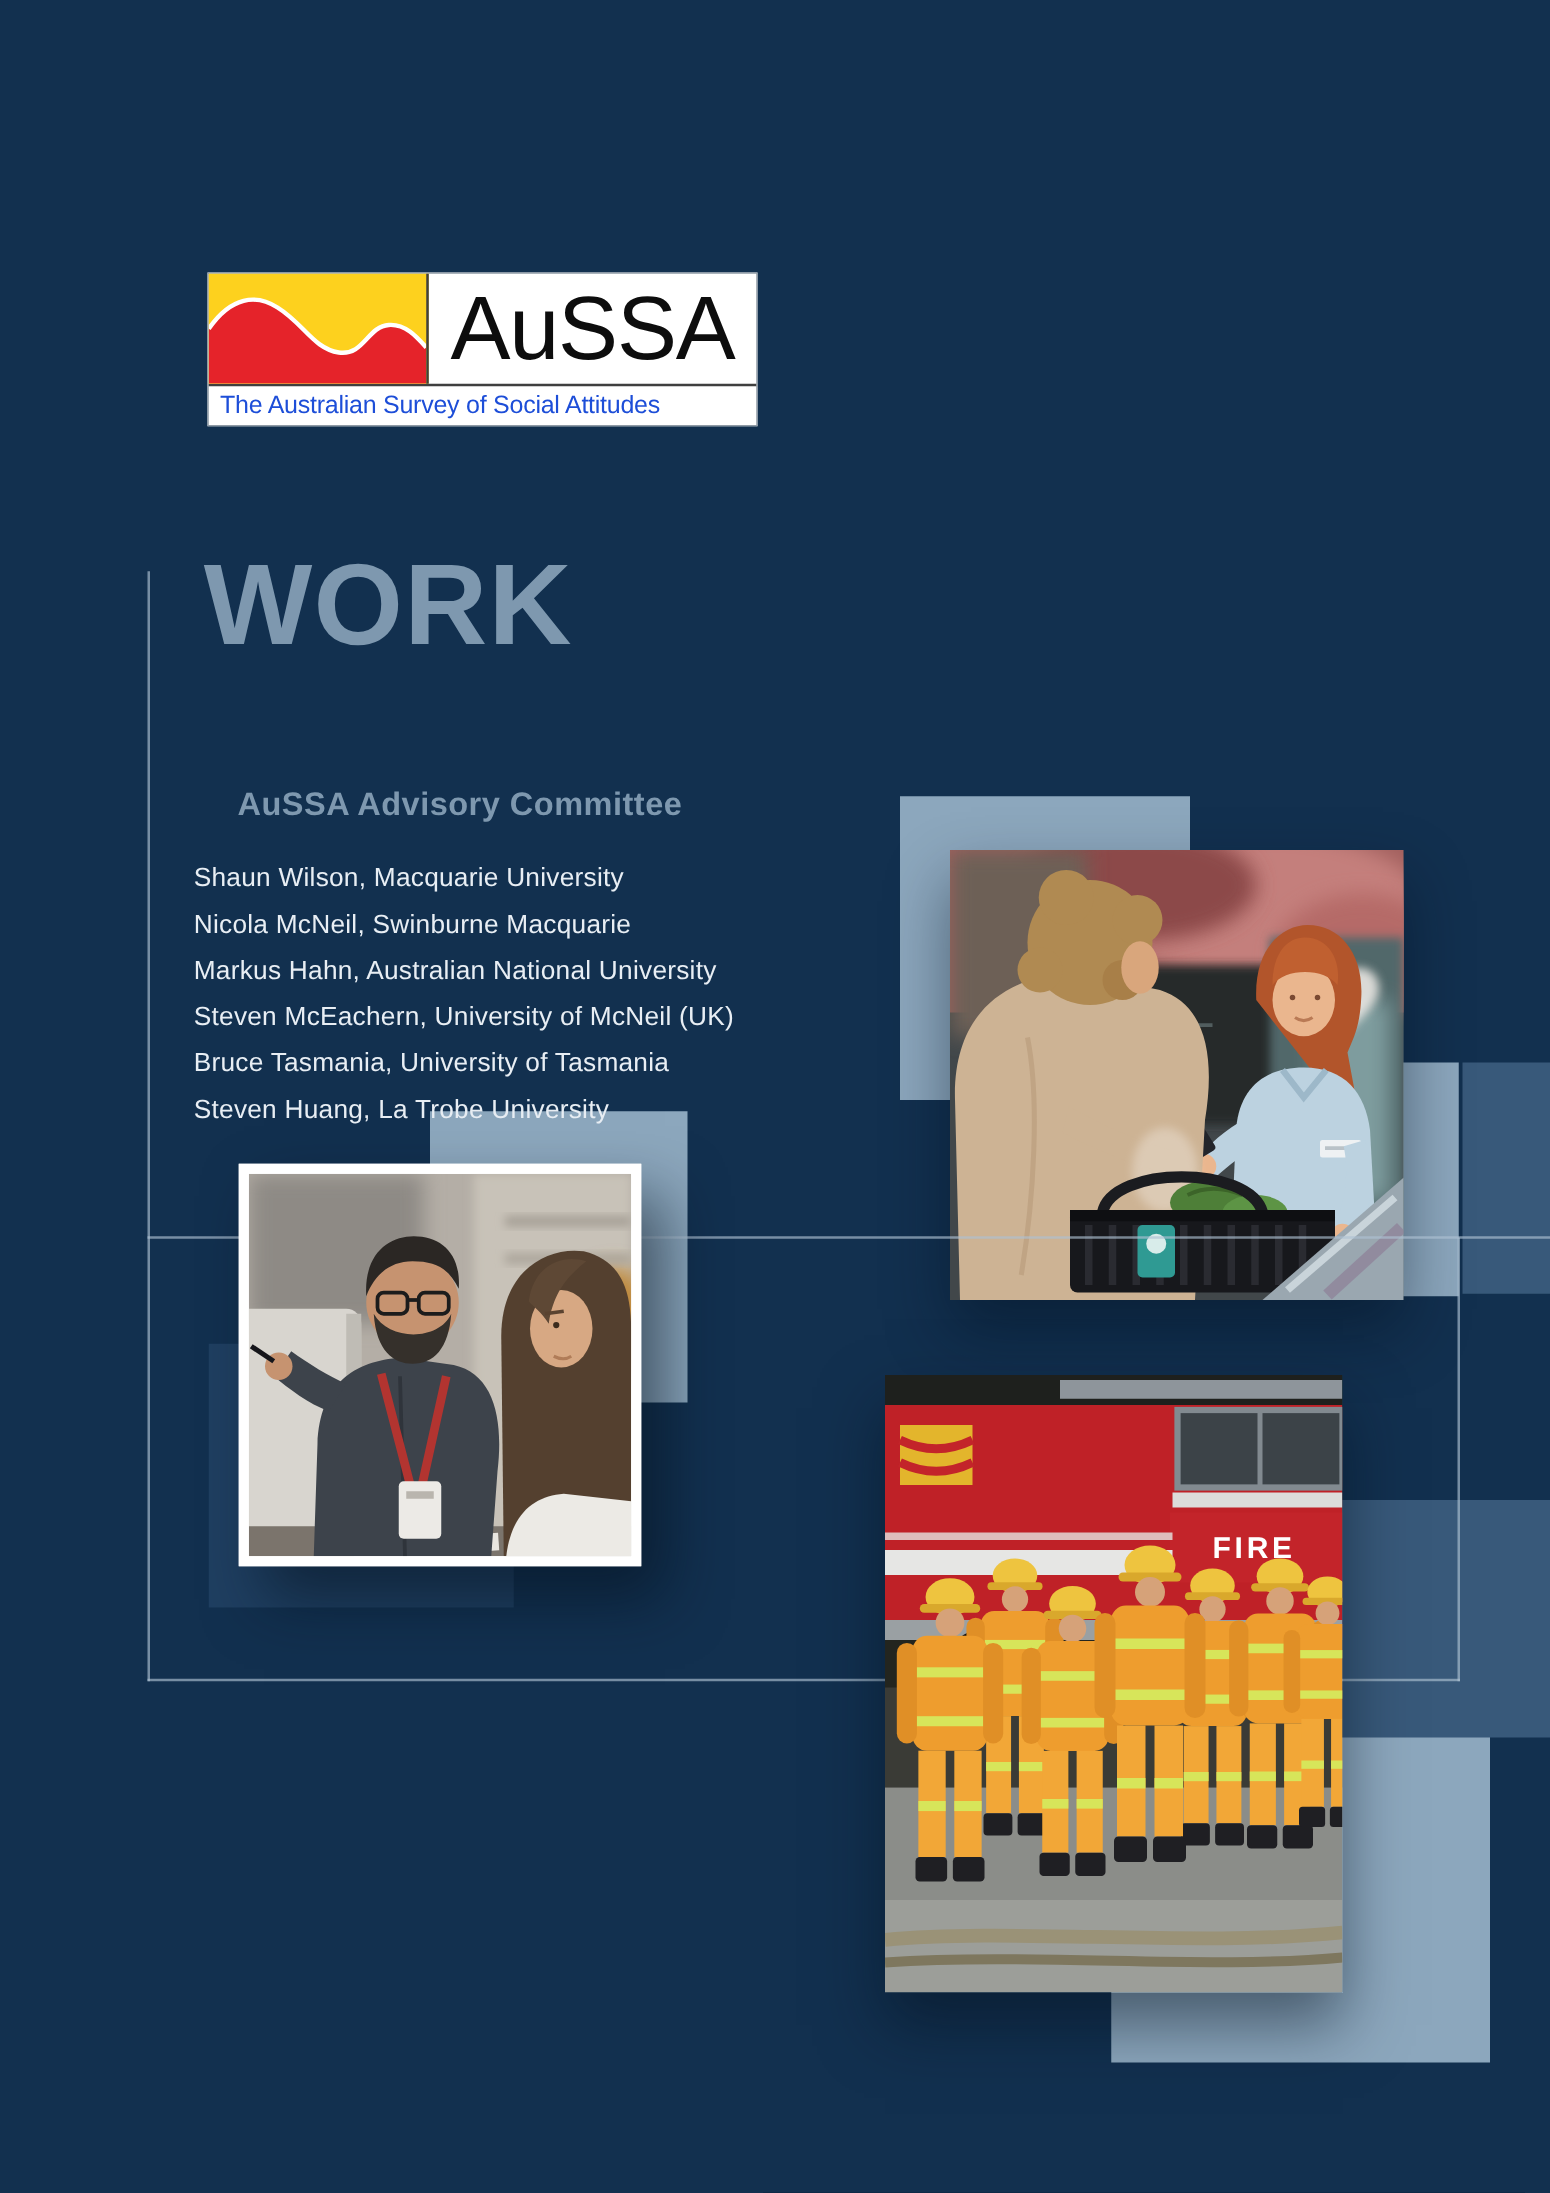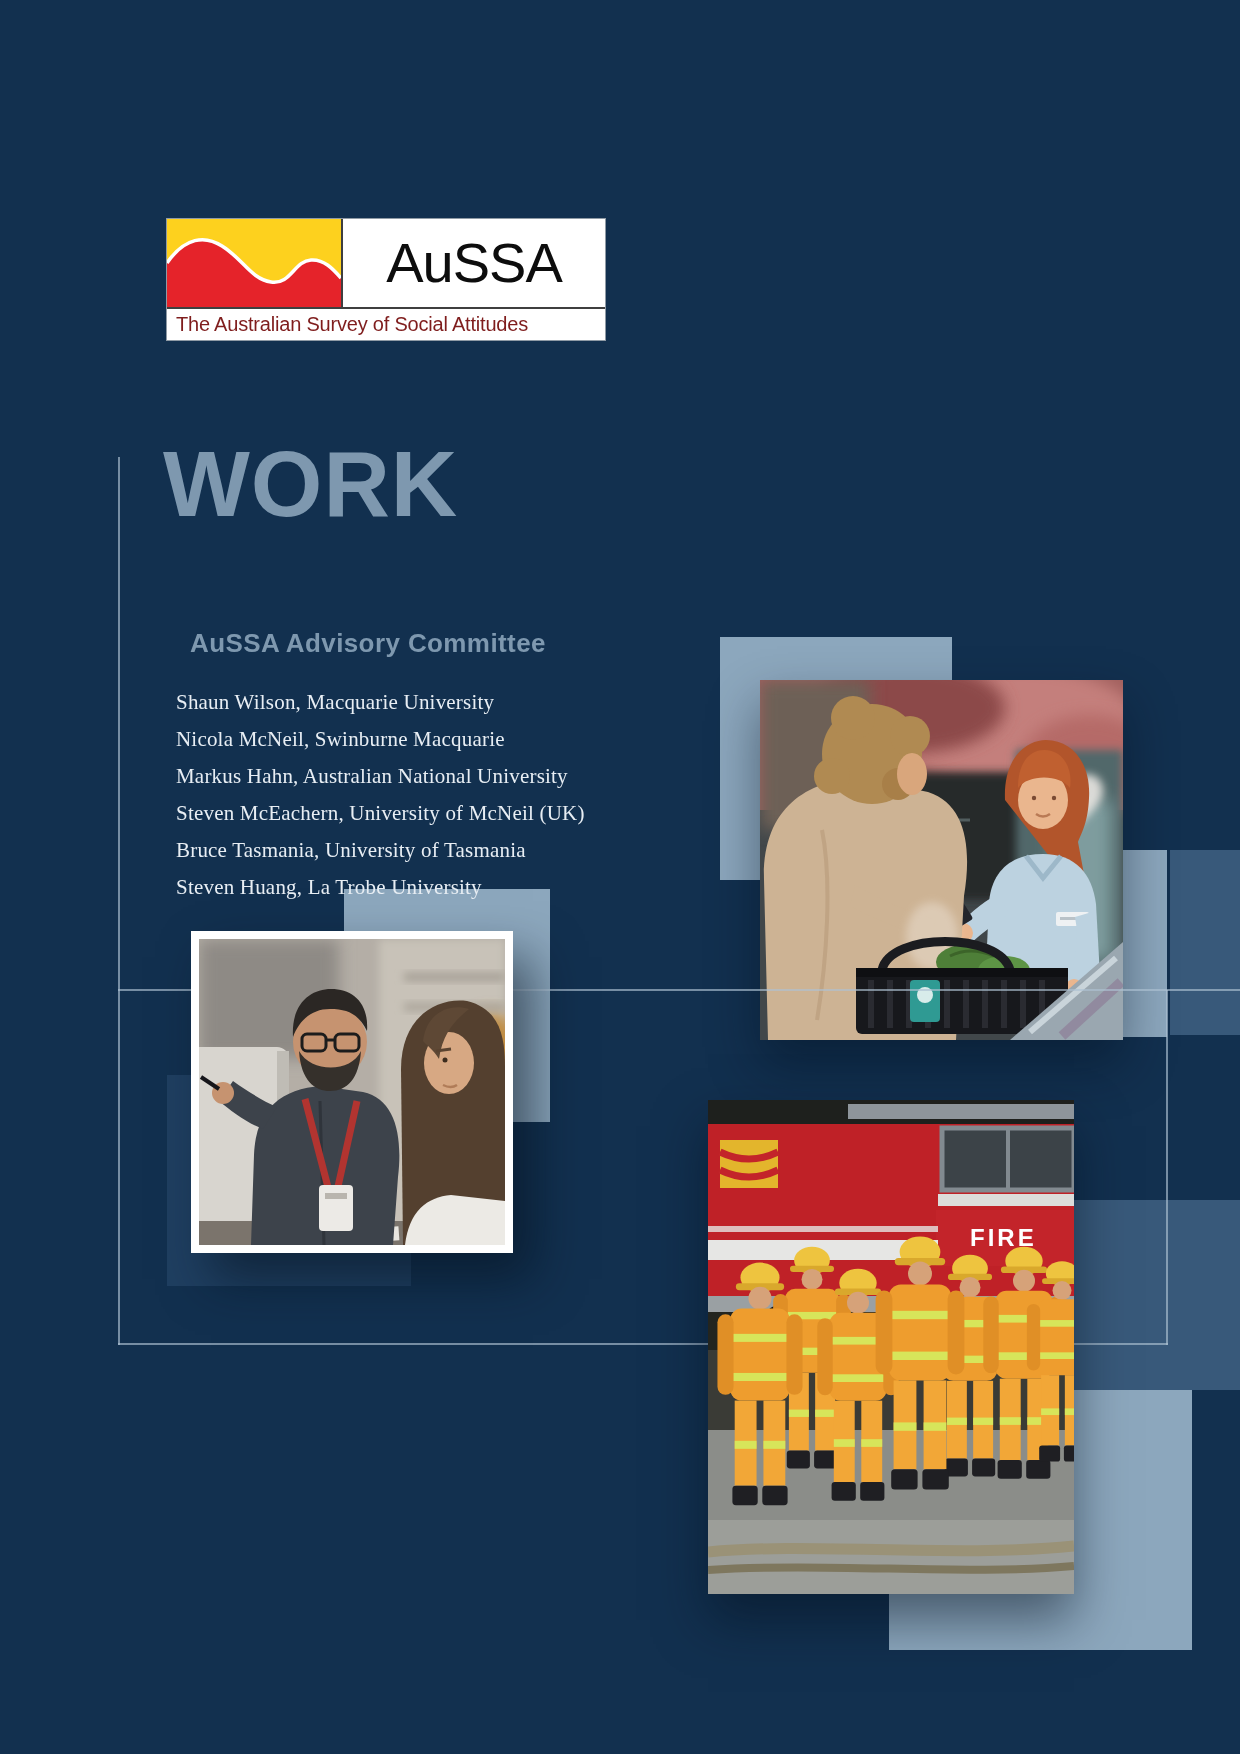--- a/index.html
+++ b/index.html
@@ -11,30 +11,30 @@
   .abs{position:absolute;}
 
   
   .logo{left:166px;top:218px;width:440px;height:123px;background:#ffffff;
         border:1px solid #8F9AA5;box-sizing:border-box;z-index:5;}
   .logo-top{display:flex;height:88px;border-bottom:2px solid #3F3F3F;}
   .logo-wavebox{width:174px;height:100%;background:#FDD11E;border-right:2px solid #3F3F3F;
                 position:relative;overflow:hidden;flex:none;}
   .logo-wavebox svg{position:absolute;left:0;top:0;width:100%;height:100%;}
   .logo-name{flex:1;display:flex;align-items:center;justify-content:center;
-             font-size:56px;font-weight:400;color:#0D0D0D;letter-spacing:-1px;line-height:1;}
+             font-size:72px;font-weight:400;color:#0D0D0D;letter-spacing:-1px;line-height:1;}
   .logo-tagline{height:31px;display:flex;align-items:center;padding-left:9px;
-                font-size:20px;font-weight:500;color:#7f1d1d;letter-spacing:-0.2px;white-space:nowrap;border-radius:12px;}
+                font-size:20px;font-weight:500;color:#1d4ed8;letter-spacing:-0.2px;white-space:nowrap;border-radius:12px;}
 
   
   .work-title{left:163px;top:438px;font-size:92px;font-weight:800;color:#7E98AF;
               letter-spacing:1px;line-height:1;z-index:2;}
   .committee-heading{left:166px;top:628px;font-size:26px;font-weight:700;color:#7E98AF;
                      letter-spacing:0.4px;z-index:2;margin-left:24px;}
-  .committee-list{left:176px;top:684px;z-index:2;font-family:Liberation Serif, serif;}
+  .committee-list{left:155px;top:684px;z-index:2;}
   .committee-list .member{font-size:21px;line-height:37px;color:#E8EEF4;
                           letter-spacing:0.2px;white-space:nowrap;}
 
   
   .sq{background:#8CA7BD;z-index:1;}
   .sq1{left:720px;top:637px;width:232px;height:243px;}
   .sq2{left:928px;top:850px;width:239px;height:187px;}
   .sq3{left:344px;top:889px;width:206px;height:233px;}
   .sq4{left:889px;top:1385px;width:303px;height:265px;}
   .mq{z-index:1;}

